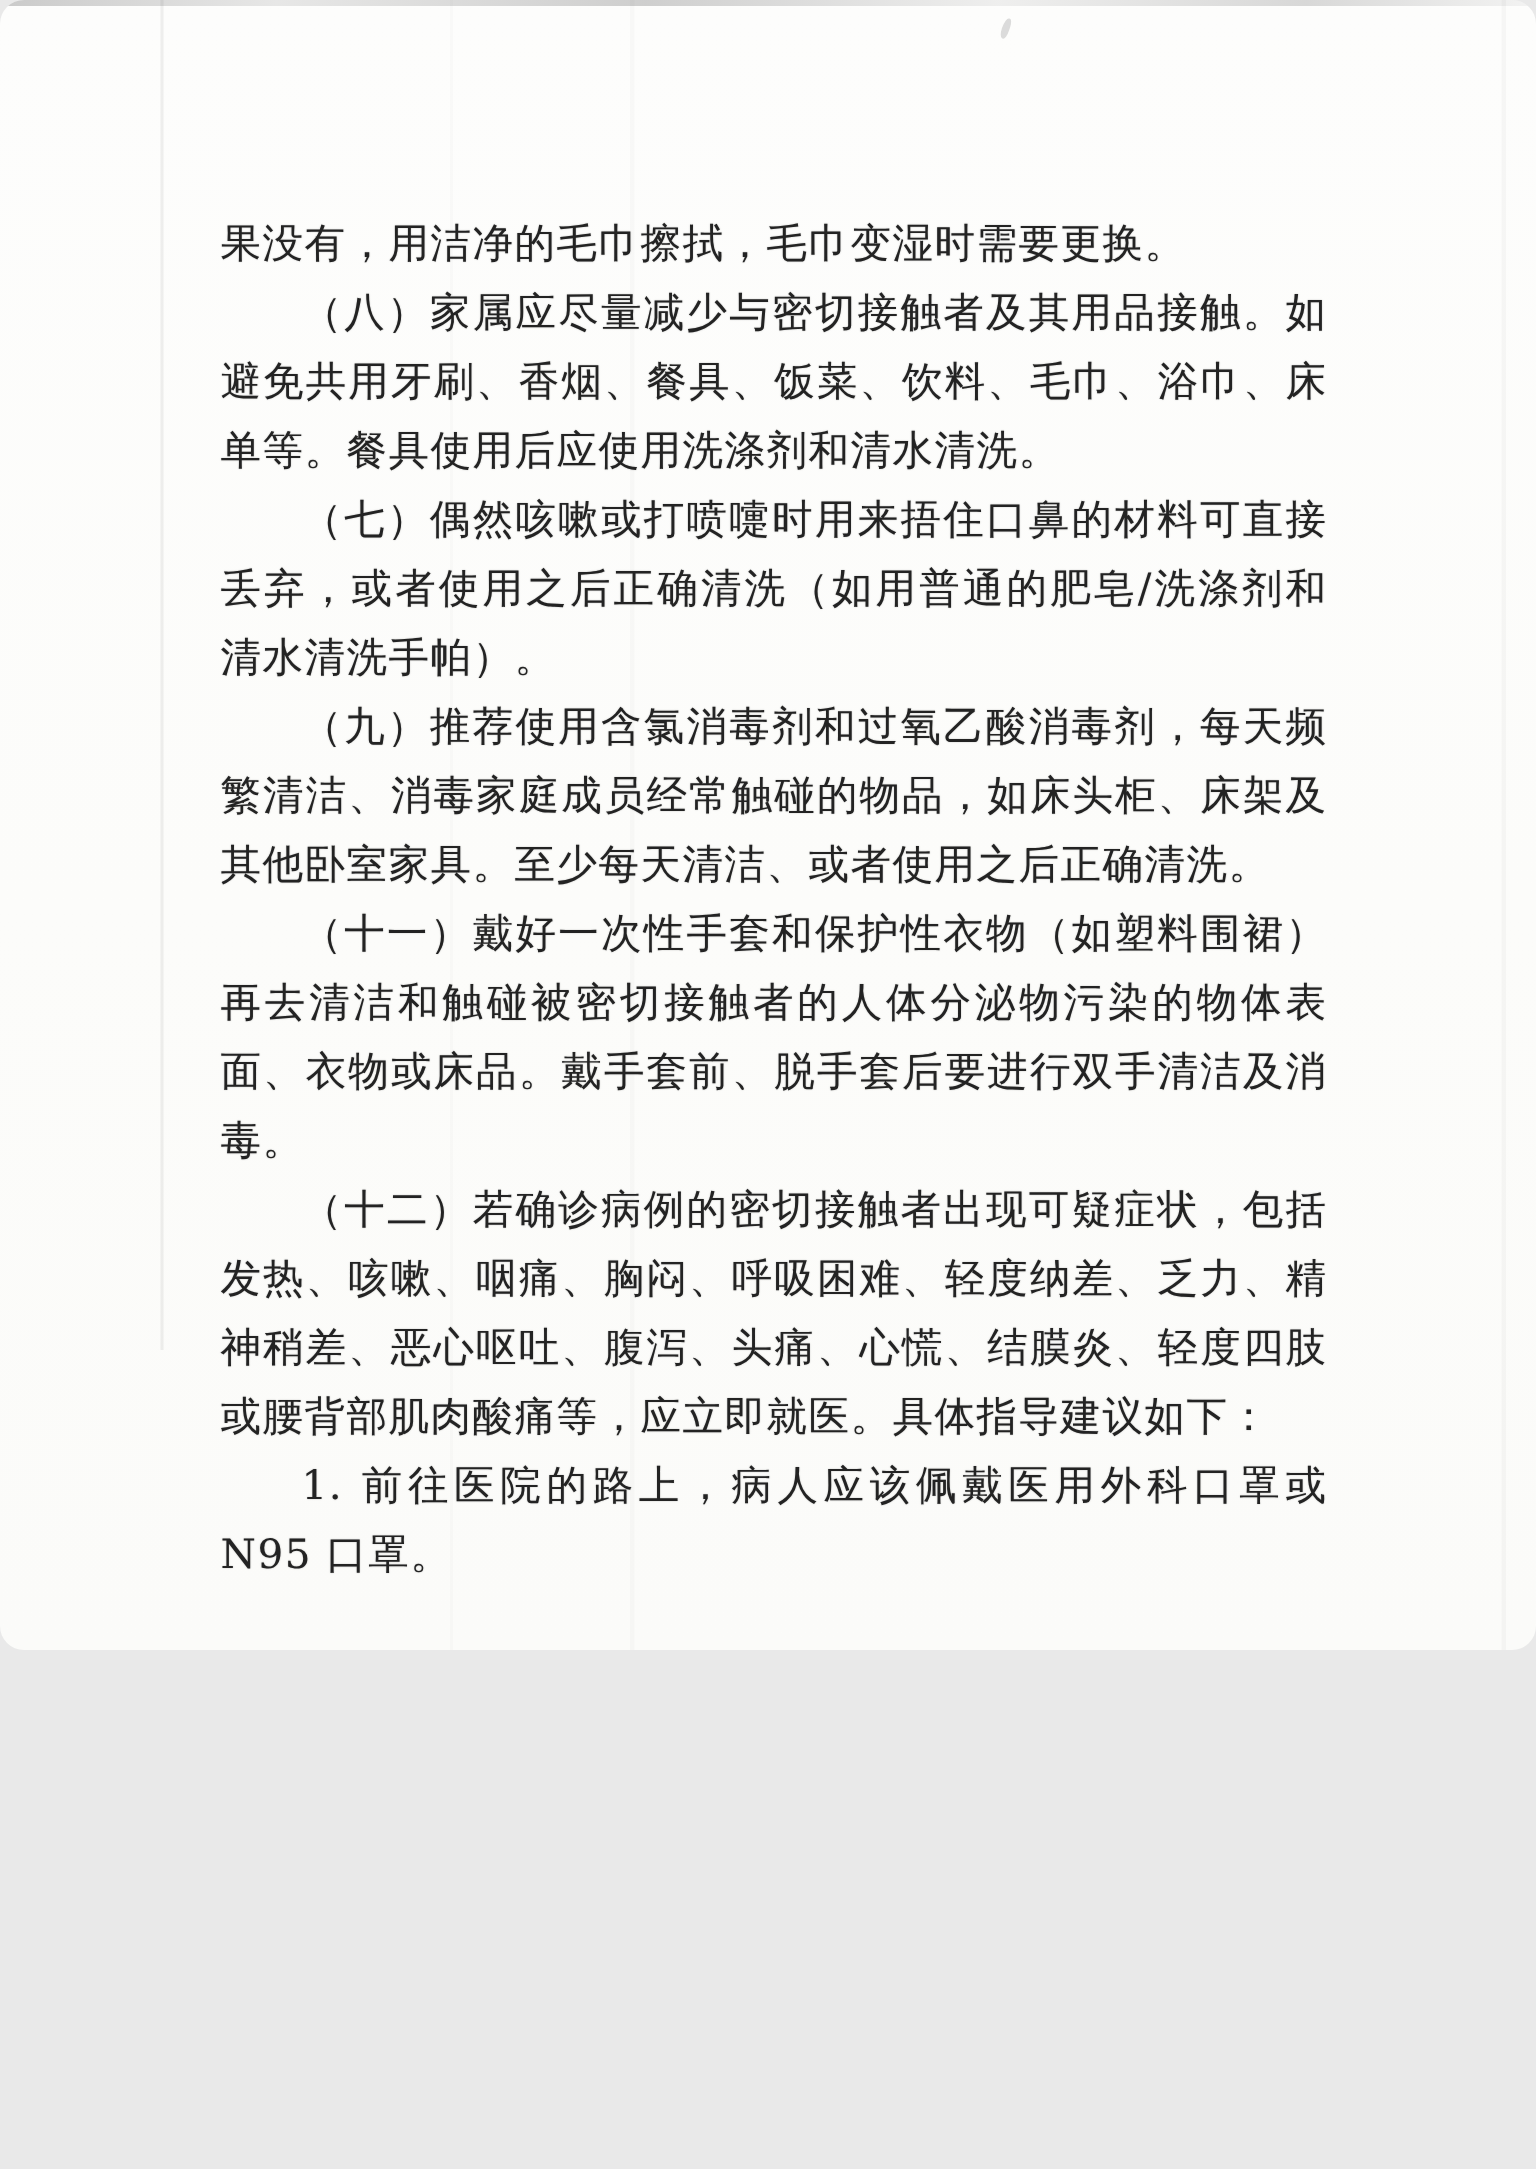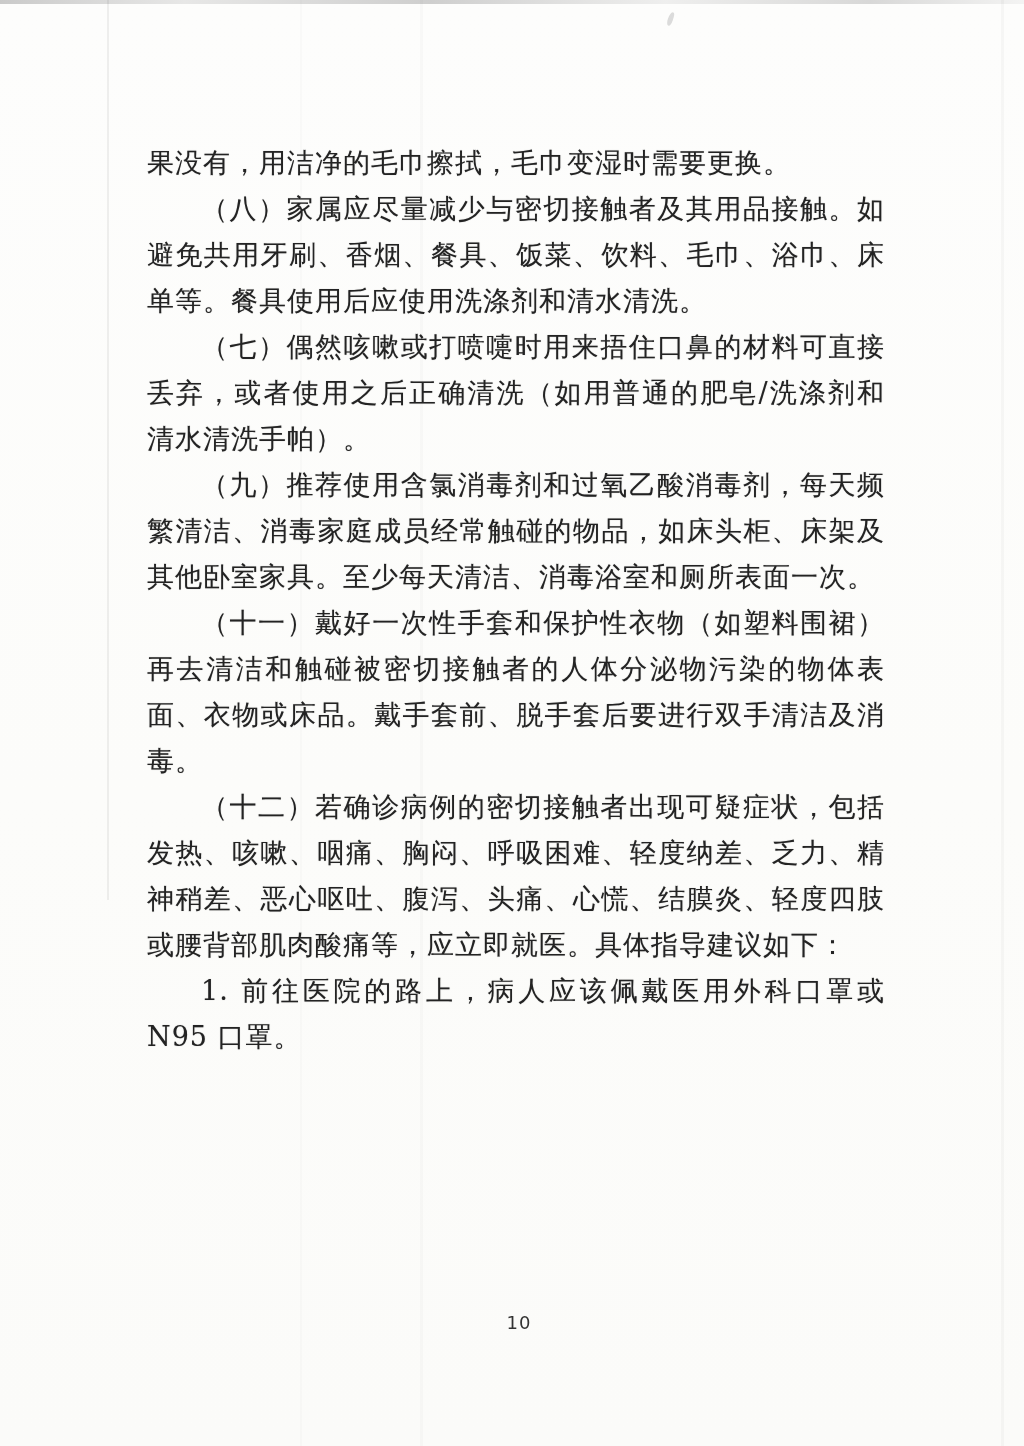--- a/index.html
+++ b/index.html
@@ -3,25 +3,26 @@
 <meta charset="utf-8">
 <style>
   html, body {
     margin: 0;
     padding: 0;
     background: #e9e9e9;
   }
   .page {
     position: relative;
     width: 1024px;
-    height: 1446px;
+    height: 1100px;
     margin: 0 auto;
     background: linear-gradient(180deg, #fdfdfc 0%, #fcfcfa 55%, #fbfbf9 100%);
     overflow: hidden;
     font-family: "DejaVu Serif", "Liberation Serif", serif;
+    border-radius: 16px;
   }
   
   .scan-edge-top {
     position: absolute;
     top: 0; left: 0; right: 0;
     height: 4px;
     background: linear-gradient(90deg,
       rgba(140,140,140,.45) 0%,
       rgba(190,190,190,.35) 18%,
       rgba(150,150,150,.45) 42%,
@@ -83,20 +84,20 @@
   <div class="scan-streak streak-left"></div>
   <div class="scan-streak streak-mid"></div>
   <div class="scan-streak streak-mid2"></div>
   <div class="scan-streak streak-right"></div>
   <div class="scan-mark"></div>
 
   <div class="doc-body">
       <p class="para">果没有，用洁净的毛巾擦拭，毛巾变湿时需要更换。</p>
       <p class="para indent">（八）家属应尽量减少与密切接触者及其用品接触。如避免共用牙刷、香烟、餐具、饭菜、饮料、毛巾、浴巾、床单等。餐具使用后应使用洗涤剂和清水清洗。</p>
       <p class="para indent">（七）偶然咳嗽或打喷嚏时用来捂住口鼻的材料可直接丢弃，或者使用之后正确清洗（如用普通的肥皂/洗涤剂和清水清洗手帕）。</p>
-      <p class="para indent">（九）推荐使用含氯消毒剂和过氧乙酸消毒剂，每天频繁清洁、消毒家庭成员经常触碰的物品，如床头柜、床架及其他卧室家具。至少每天清洁、消毒浴室和厕所表面一次。</p>
+      <p class="para indent">（九）推荐使用含氯消毒剂和过氧乙酸消毒剂，每天频繁清洁、消毒家庭成员经常触碰的物品，如床头柜、床架及其他卧室家具。至少每天清洁、或者使用之后正确清洗。</p>
       <p class="para indent">（十一）戴好一次性手套和保护性衣物（如塑料围裙）再去清洁和触碰被密切接触者的人体分泌物污染的物体表面、衣物或床品。戴手套前、脱手套后要进行双手清洁及消毒。</p>
       <p class="para indent">（十二）若确诊病例的密切接触者出现可疑症状，包括发热、咳嗽、咽痛、胸闷、呼吸困难、轻度纳差、乏力、精神稍差、恶心呕吐、腹泻、头痛、心慌、结膜炎、轻度四肢或腰背部肌肉酸痛等，应立即就医。具体指导建议如下：</p>
       <p class="para indent">1. 前往医院的路上，病人应该佩戴医用外科口罩或 N95 口罩。</p>
     </div>
 
   <div class="page-number">10</div>
 </div>
 
 </body></html>

